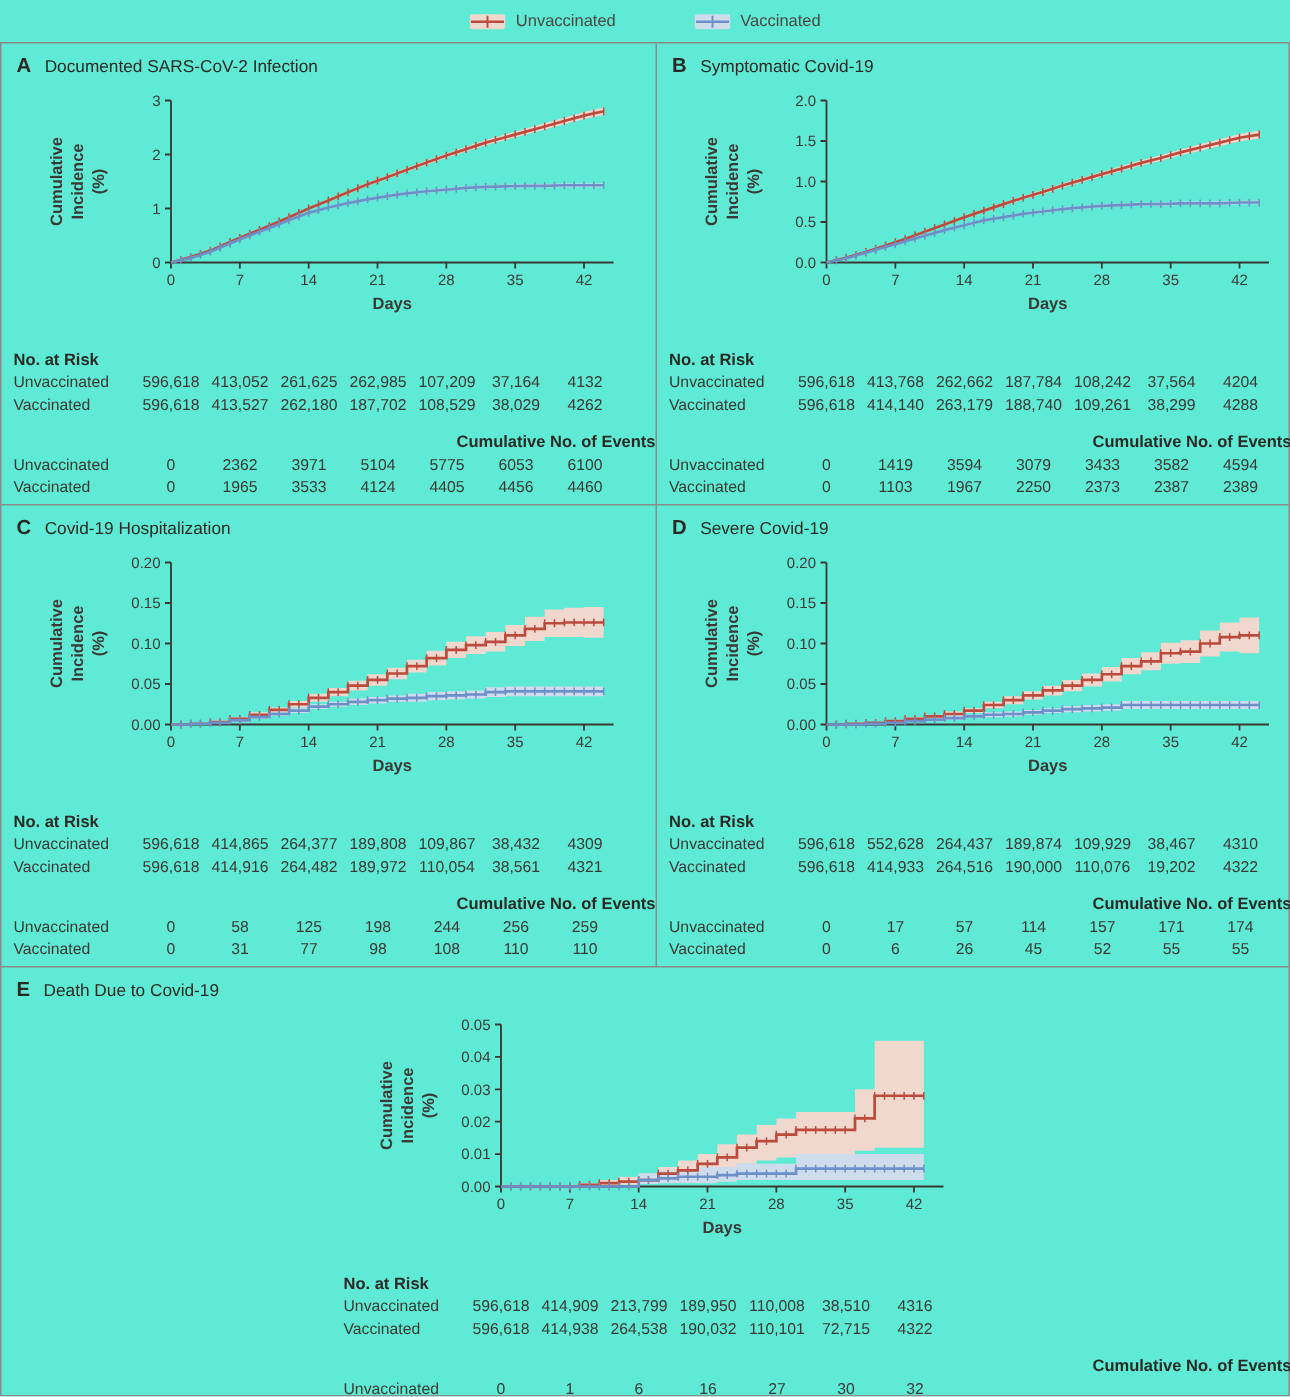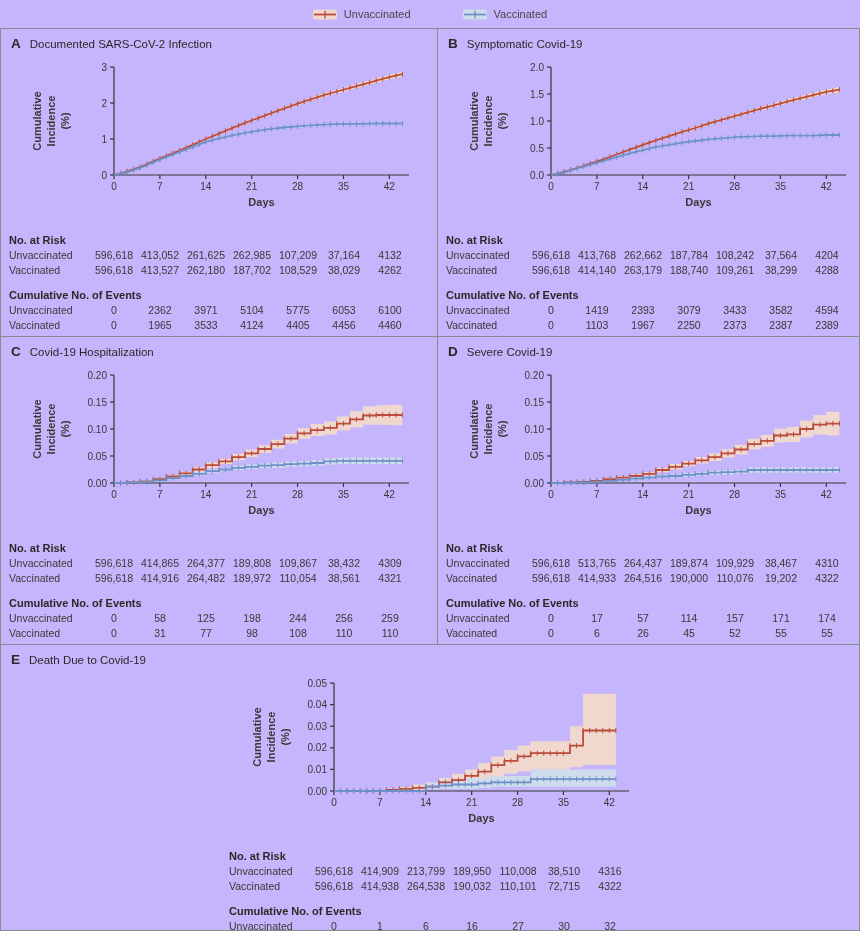--- a/index.html
+++ b/index.html
@@ -1,34 +1,34 @@
 <!DOCTYPE html>
 <html><head>
 <meta charset="utf-8">
 <style>
   html,body{margin:0;padding:0;background:#fff;}
   body{font-family:"Liberation Sans",sans-serif;color:#3b3835;font-size:10.5px;}
-  .figure{width:860px;height:931px;background:#c4b5fd;box-sizing:border-box;overflow:hidden;}
+  .figure{width:860px;height:931px;background:#5eead4;box-sizing:border-box;overflow:hidden;}
   .legend{height:28px;display:flex;align-items:center;justify-content:center;gap:52px;}
   .legend-item{display:flex;align-items:center;gap:7px;font-size:11px;color:#4a4745;}
   .grid{display:grid;grid-template-columns:437px 423px;grid-template-rows:308px 308px 287px;
         border:1px solid #8a8a8a;box-sizing:border-box;height:903px;}
   .panel{box-sizing:border-box;overflow:hidden;}
   .bdr-r{border-right:1px solid #8a8a8a;}
   .bdr-b{border-bottom:1px solid #8a8a8a;}
   .panel-e{grid-column:1 / -1;}
   .ptitle{padding:7px 0 2px 10px;display:flex;align-items:baseline;gap:9px;}
   .pletter{font-weight:bold;font-size:13.5px;color:#2b2926;}
   .pname{font-weight:normal;font-size:11.5px;color:#2b2926;}
   .pbody{padding-left:8px;}
   .chart{display:block;}
   .off-e{margin-left:220px;}
   .tables{margin-top:14px;}
   .thead{font-weight:bold;font-size:11px;line-height:16px;color:#2b2926;}
-  .thead.gap{margin-top:9px;}
+  .thead.gap{margin-top:9px;text-align:right;}
   .trow{display:grid;grid-template-columns:82px repeat(7,46px);line-height:15px;}
   .tlabel{white-space:nowrap;}
   .tcell{text-align:center;white-space:nowrap;}
 </style>
 </head>
 <body>
 
 <div class="figure">
 
   <div class="legend">
@@ -377,21 +377,21 @@
               <span class="tcell">188,740</span>
               <span class="tcell">109,261</span>
               <span class="tcell">38,299</span>
               <span class="tcell">4288</span>
             </div>
           <div class="thead gap">Cumulative No. of Events</div>
           <div class="trow">
               <span class="tlabel">Unvaccinated</span>
               <span class="tcell">0</span>
               <span class="tcell">1419</span>
-              <span class="tcell">2393</span>
+              <span class="tcell">3594</span>
               <span class="tcell">3079</span>
               <span class="tcell">3433</span>
               <span class="tcell">3582</span>
               <span class="tcell">4594</span>
             </div>
           <div class="trow">
               <span class="tlabel">Vaccinated</span>
               <span class="tcell">0</span>
               <span class="tcell">1103</span>
               <span class="tcell">1967</span>
@@ -709,21 +709,21 @@
             <line x1="373.77777777777777" y1="106.44000000000001" x2="373.77777777777777" y2="111.64" stroke="#6e90c8" stroke-width="1"></line>
             <line x1="380.3333333333333" y1="106.44000000000001" x2="380.3333333333333" y2="111.64" stroke="#6e90c8" stroke-width="1"></line>
             <line x1="386.8888888888889" y1="106.44000000000001" x2="386.8888888888889" y2="111.64" stroke="#6e90c8" stroke-width="1"></line>
             <line x1="393.44444444444446" y1="106.44000000000001" x2="393.44444444444446" y2="111.64" stroke="#6e90c8" stroke-width="1"></line>
           </svg>
         <div class="tables">
           <div class="thead">No. at Risk</div>
           <div class="trow">
               <span class="tlabel">Unvaccinated</span>
               <span class="tcell">596,618</span>
-              <span class="tcell">513,765</span>
+              <span class="tcell">552,628</span>
               <span class="tcell">264,437</span>
               <span class="tcell">189,874</span>
               <span class="tcell">109,929</span>
               <span class="tcell">38,467</span>
               <span class="tcell">4310</span>
             </div>
           <div class="trow">
               <span class="tlabel">Vaccinated</span>
               <span class="tcell">596,618</span>
               <span class="tcell">414,933</span>

